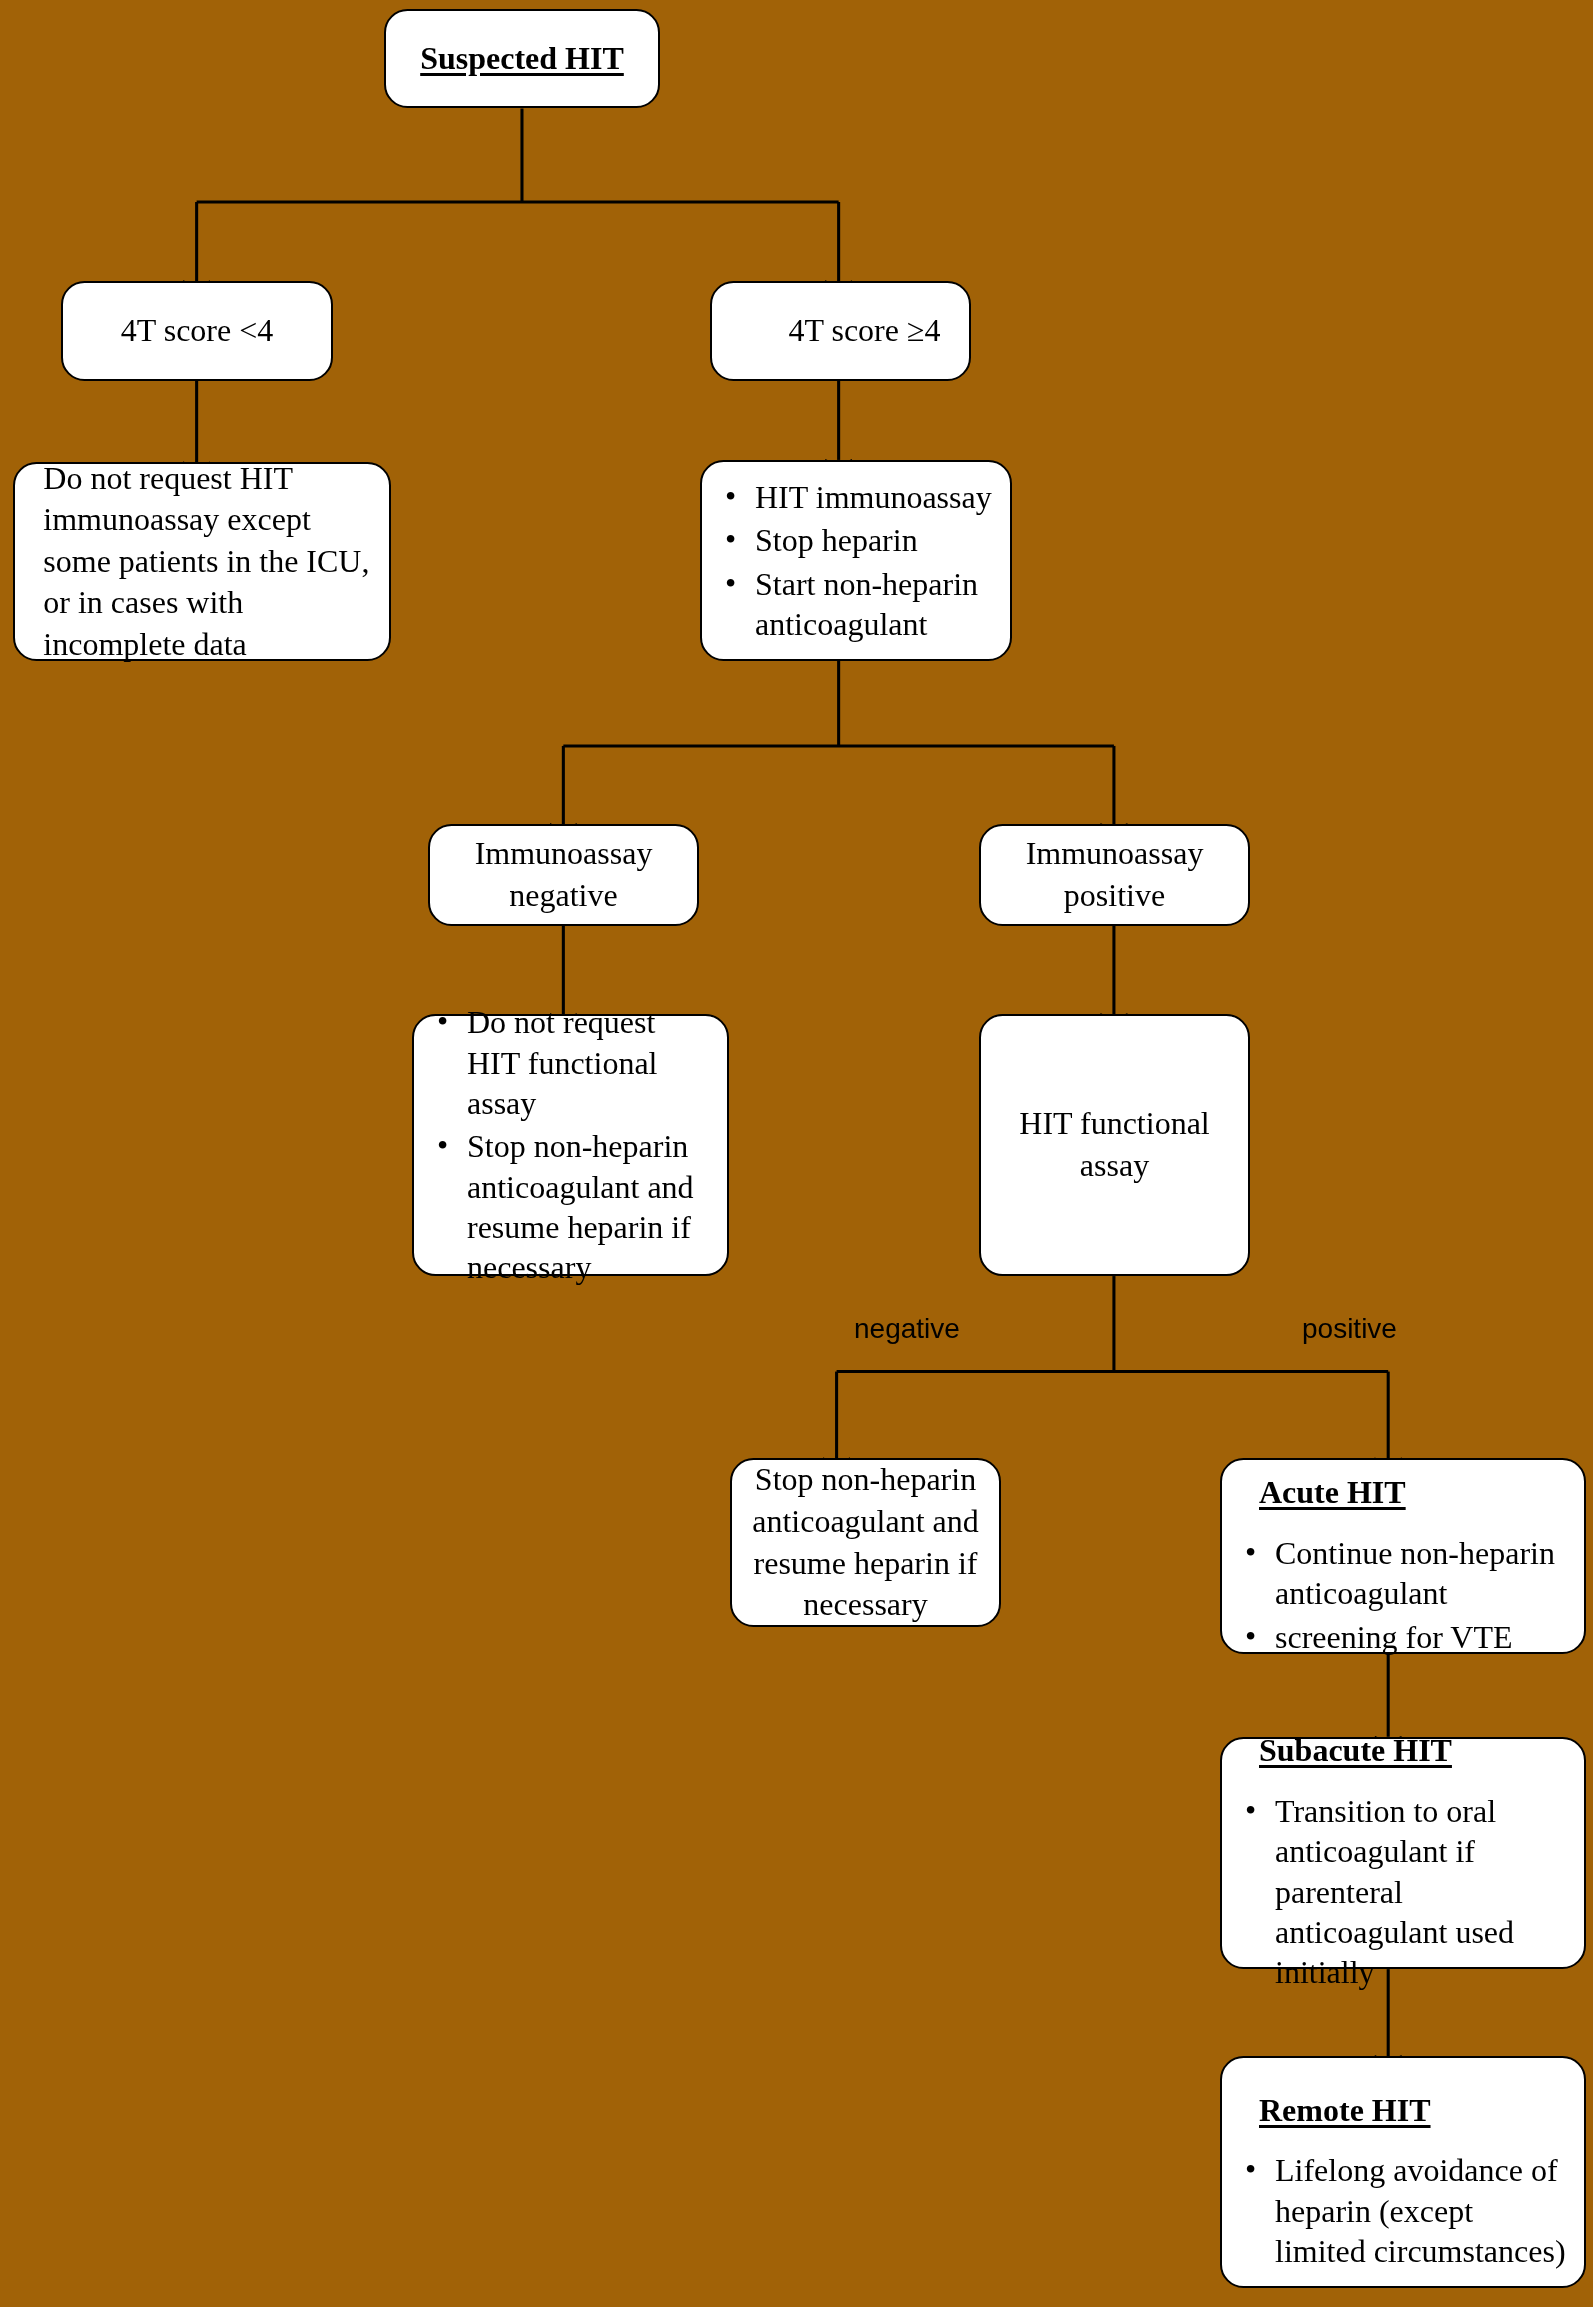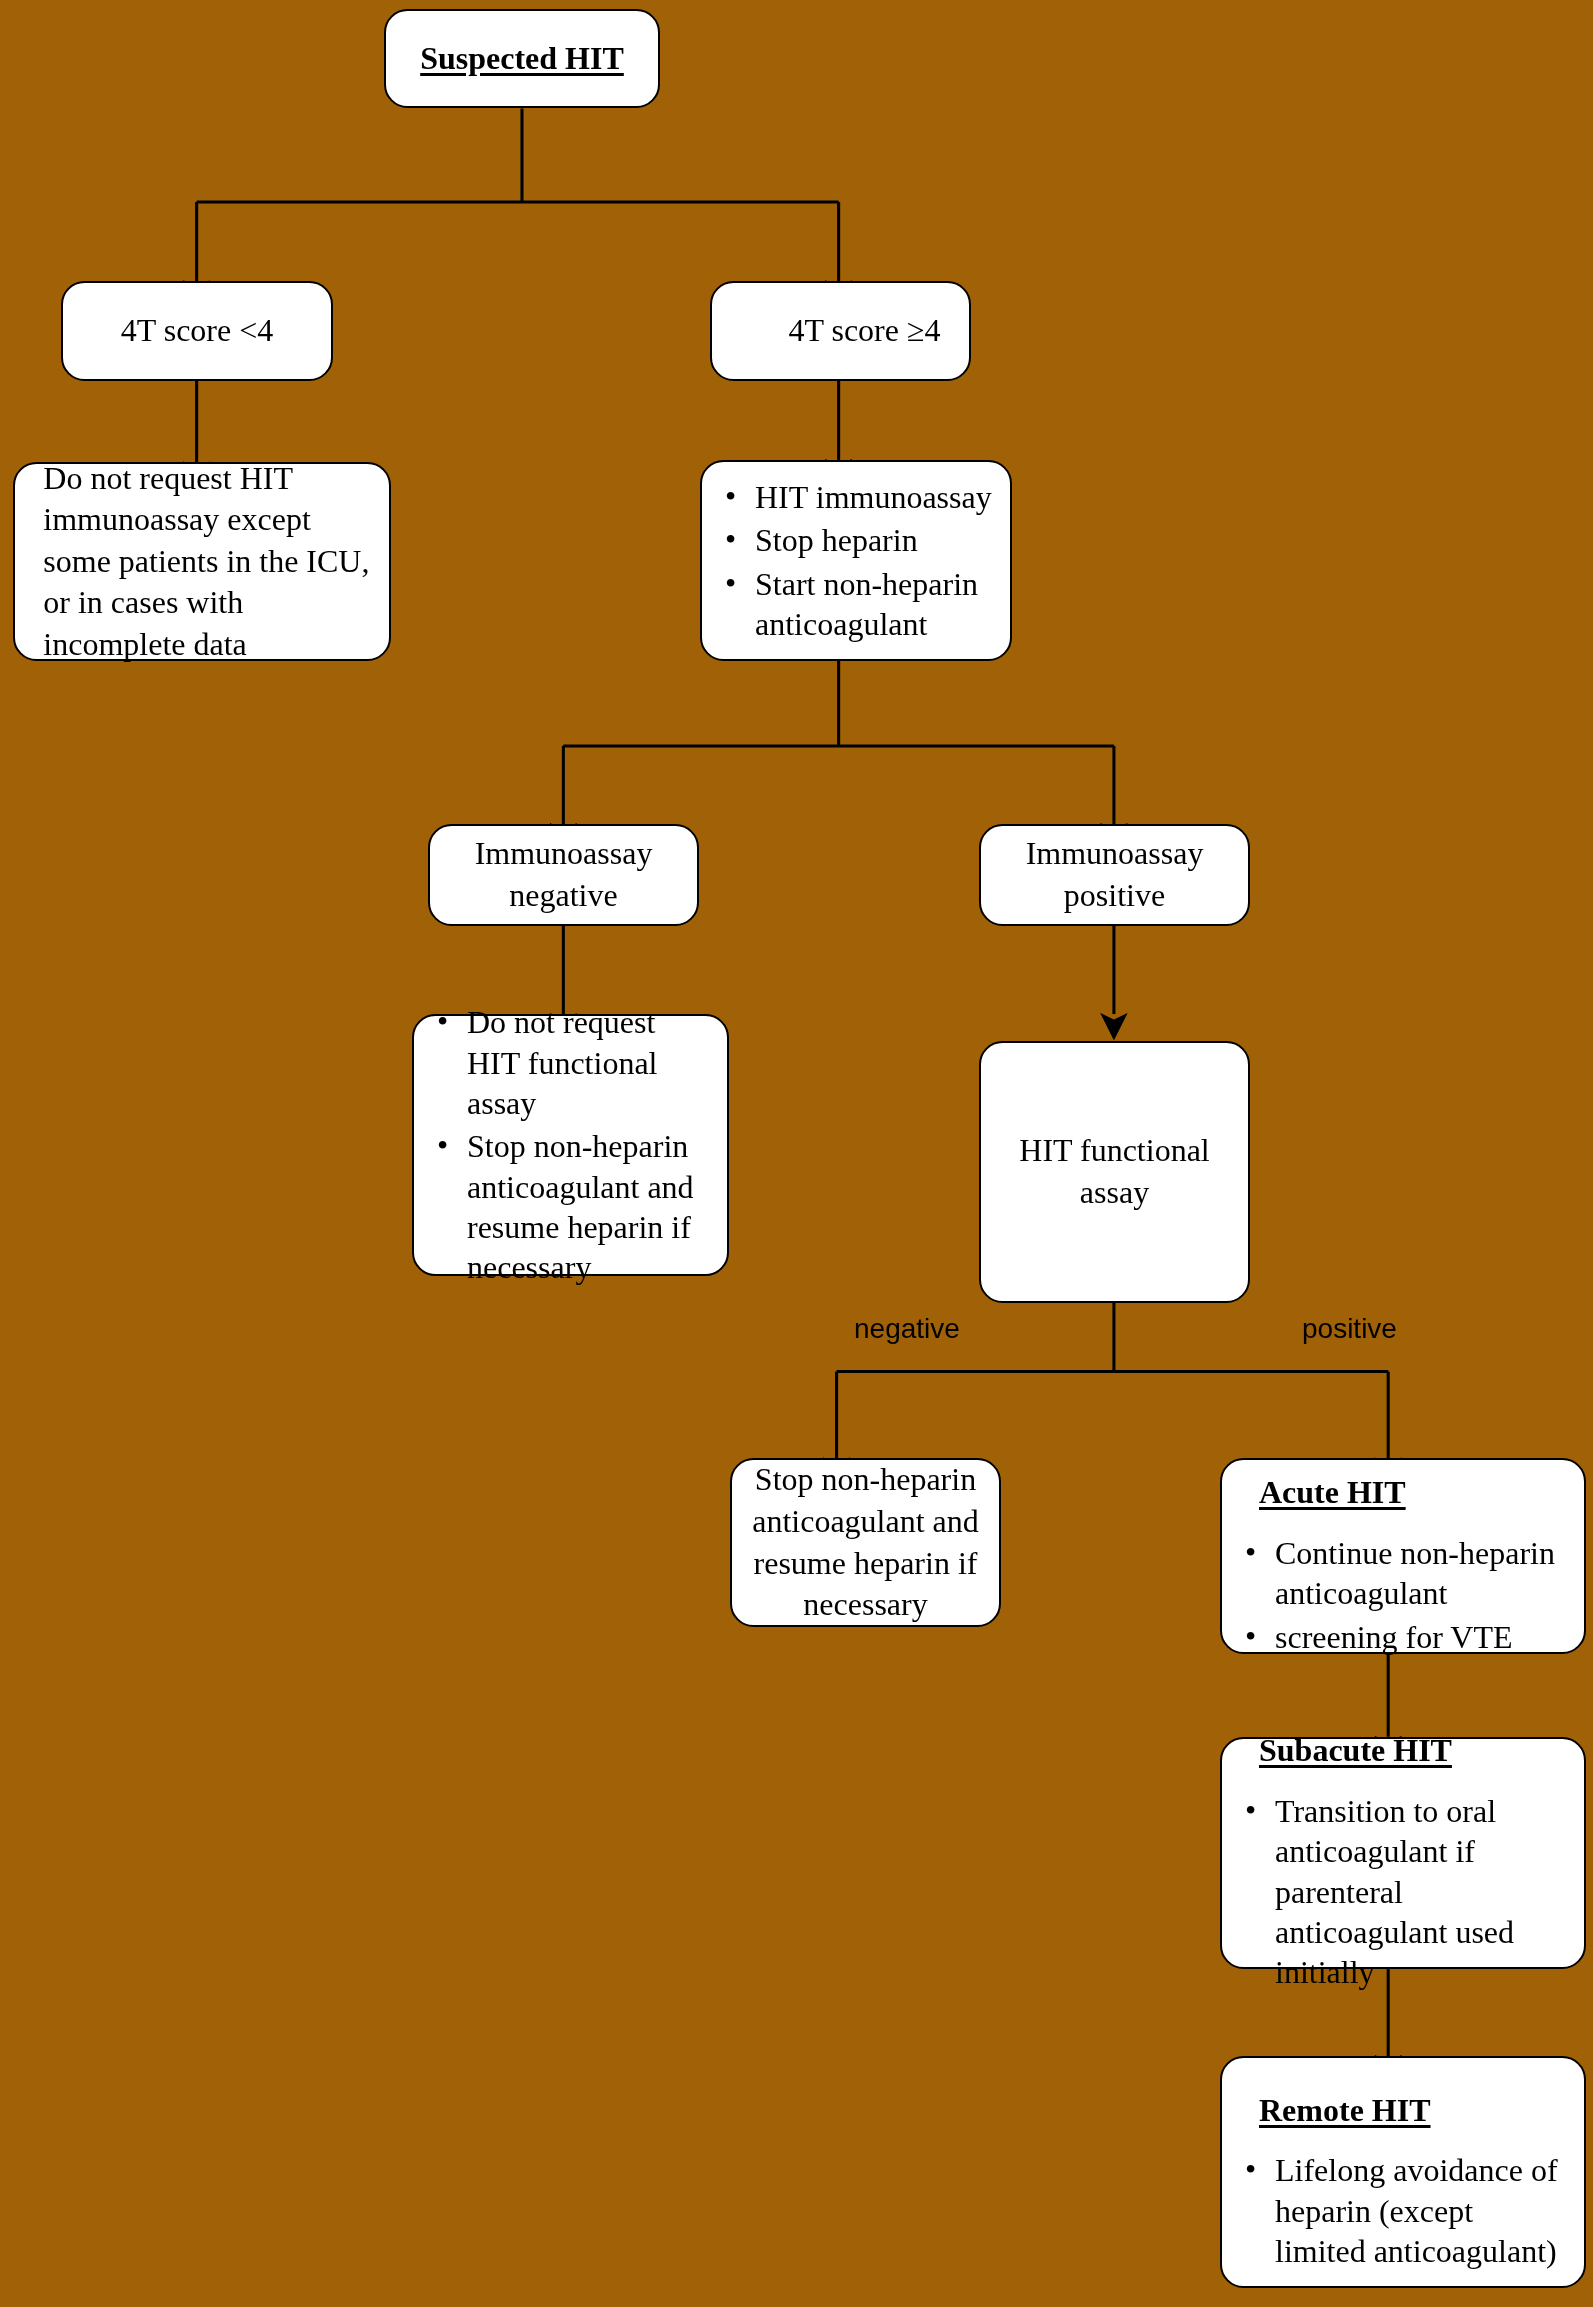--- a/index.html
+++ b/index.html
@@ -187,21 +187,21 @@
 
   <div class="node" style="left:412px; top:1014px; width:317px; height:262px;">
     <div class="body">
       <ul class="bullets">
         <li>Do not request HIT functional assay</li>
         <li>Stop non-heparin anticoagulant and resume heparin if necessary</li>
       </ul>
     </div>
   </div>
 
-  <div class="node center" style="left:979px; top:1014px; width:271px; height:262px;margin-top:27px;">
+  <div class="node center" style="left:979px; top:1014px; width:271px; height:262px;">
     <div class="body">
       <div class="plain-text">HIT functional</div>
       <div class="plain-text">assay</div>
     </div>
   </div>
 
   <div class="edge-label" style="left:854px; top:1313px;">negative</div>
   <div class="edge-label" style="left:1302px; top:1313px;">positive</div>
 
   <div class="node center" style="left:730px; top:1458px; width:271px; height:169px;">
@@ -226,19 +226,19 @@
       <ul class="bullets">
         <li>Transition to oral anticoagulant if parenteral anticoagulant used initially</li>
       </ul>
     </div>
   </div>
 
   <div class="node" style="left:1220px; top:2056px; width:366px; height:232px;">
     <div class="body">
       <div class="node-head">Remote HIT</div>
       <ul class="bullets">
-        <li>Lifelong avoidance of heparin (except limited anticoagulant)</li>
+        <li>Lifelong avoidance of heparin (except limited circumstances)</li>
       </ul>
     </div>
   </div>
 
 </div>
 
 
 </body></html>

